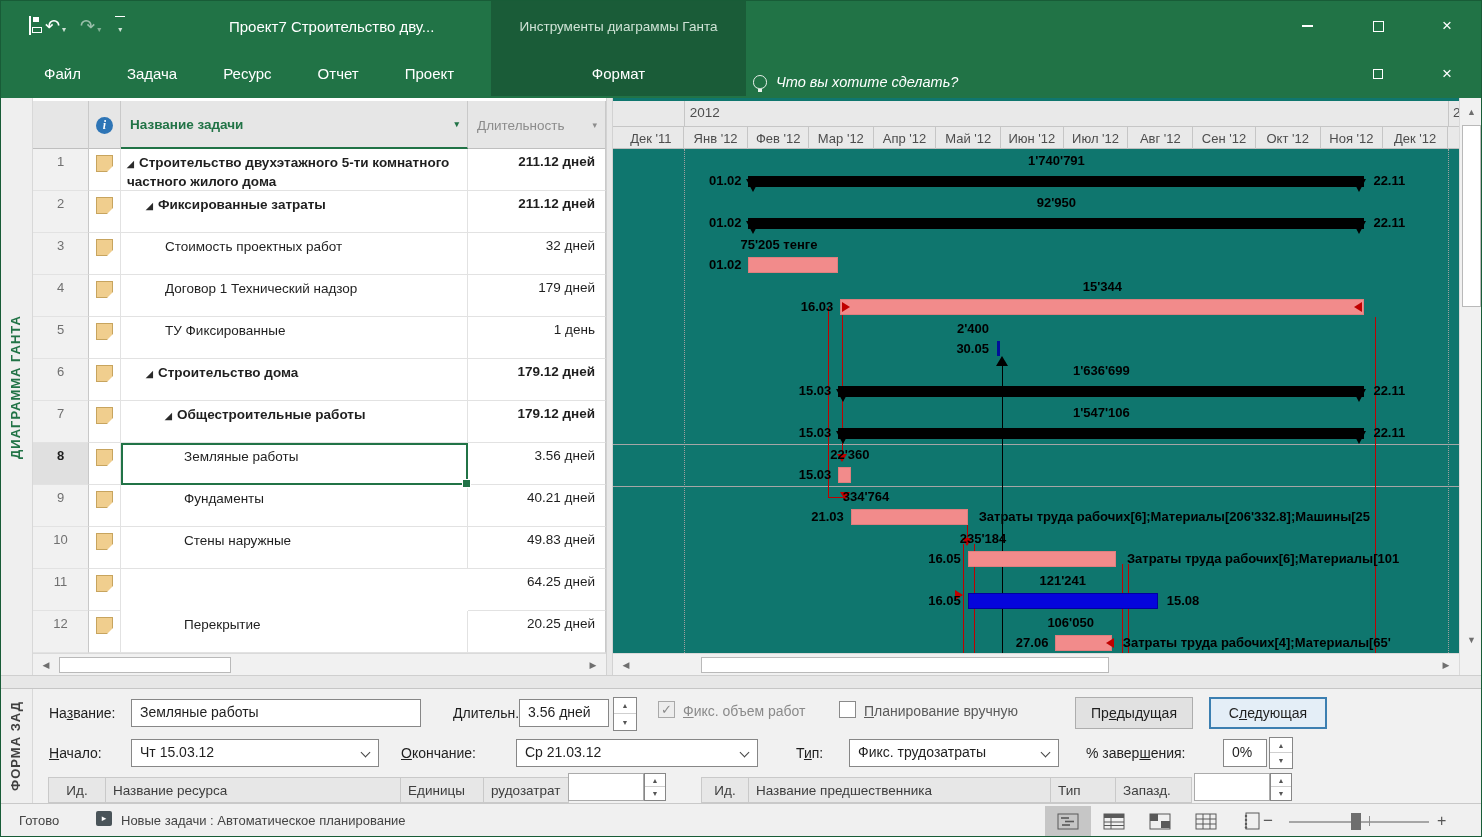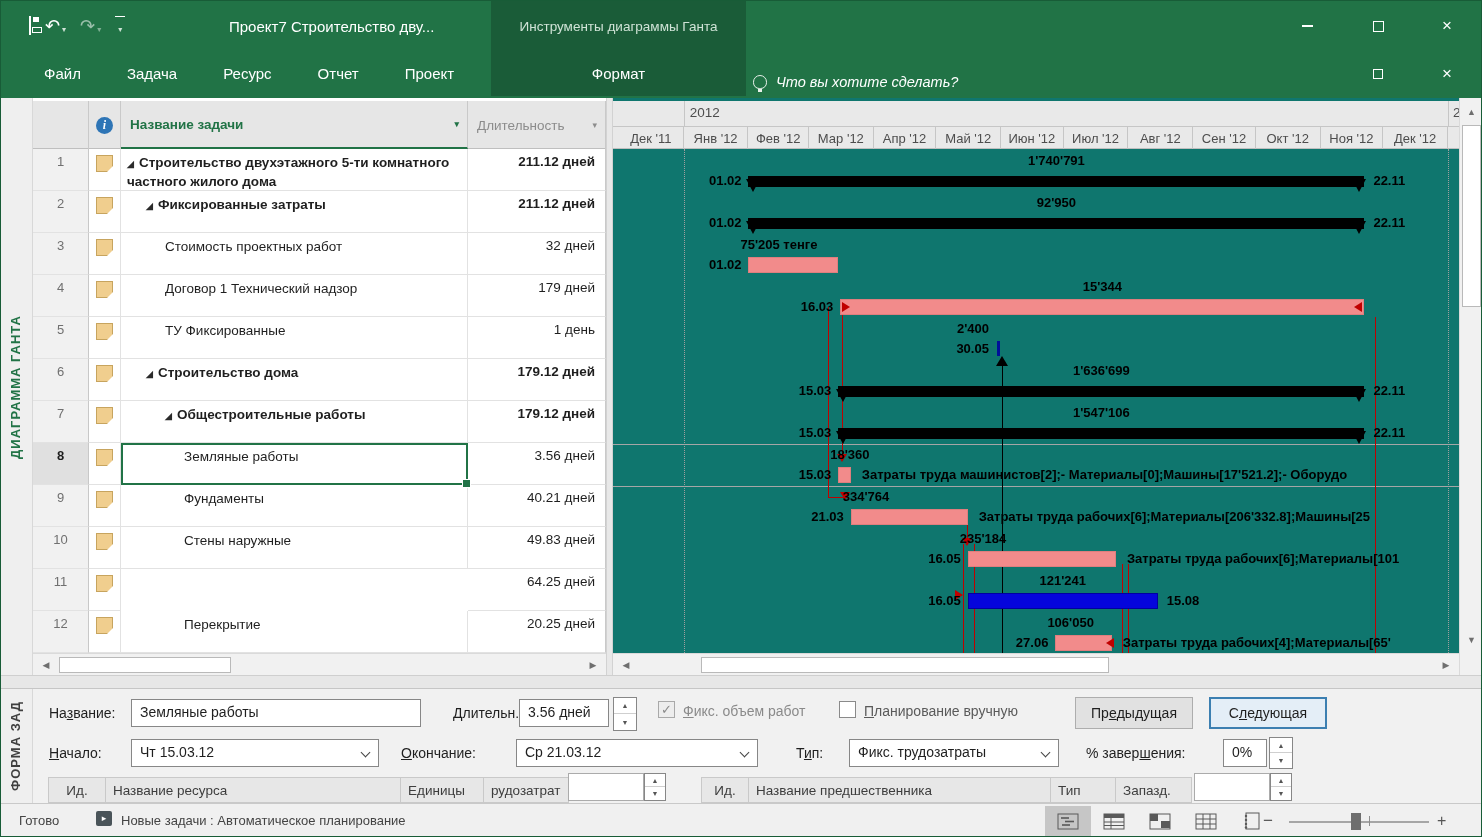--- a/index.html
+++ b/index.html
@@ -387,23 +387,22 @@
           <div class="crow" style="top:252px;">
             <div class="bar-sum" style="left:225.24px; width:526.176px;"></div>
             <div class="cap" style="left:223.24px;"></div>
             <div class="cap" style="left:739.416px;"></div>
             <div class="lbl lbl-above" style="left:225.24px; width:526.176px; text-align:center;">1'547'106</div>
             <div class="lbl lbl-bar" style="right:627.76px;">15.03</div>
             <div class="lbl lbl-bar" style="left:760.416px;">22.11</div>
           </div>
           <div class="crow" style="top:294px;">
             <div class="bar-task" style="left:225.24px; width:12.527999999999992px;"></div>
-            <div class="lbl lbl-above" style="left:217.24px;">18'360</div>
+            <div class="lbl lbl-above" style="left:217.24px;">22'360</div>
             <div class="lbl lbl-bar" style="right:627.76px;">15.03</div>
-            <div class="lbl lbl-bar" style="left:248.768px;">Затраты труда машинистов[2];- Материалы[0];Машины[17'521.2];- Оборудо</div>
           </div>
           <div class="crow" style="top:336px;">
             <div class="bar-task" style="left:237.768px; width:116.92800000000003px;"></div>
             <div class="lbl lbl-above" style="left:229.768px;">334'764</div>
             <div class="lbl lbl-bar" style="right:615.232px;">21.03</div>
             <div class="lbl lbl-bar" style="left:365.696px;">Затраты труда рабочих[6];Материалы[206'332.8];Машины[25</div>
           </div>
           <div class="crow" style="top:378px;">
             <div class="bar-task" style="left:354.696px; width:148.248px;"></div>
             <div class="lbl lbl-above" style="left:346.696px;">235'184</div>

